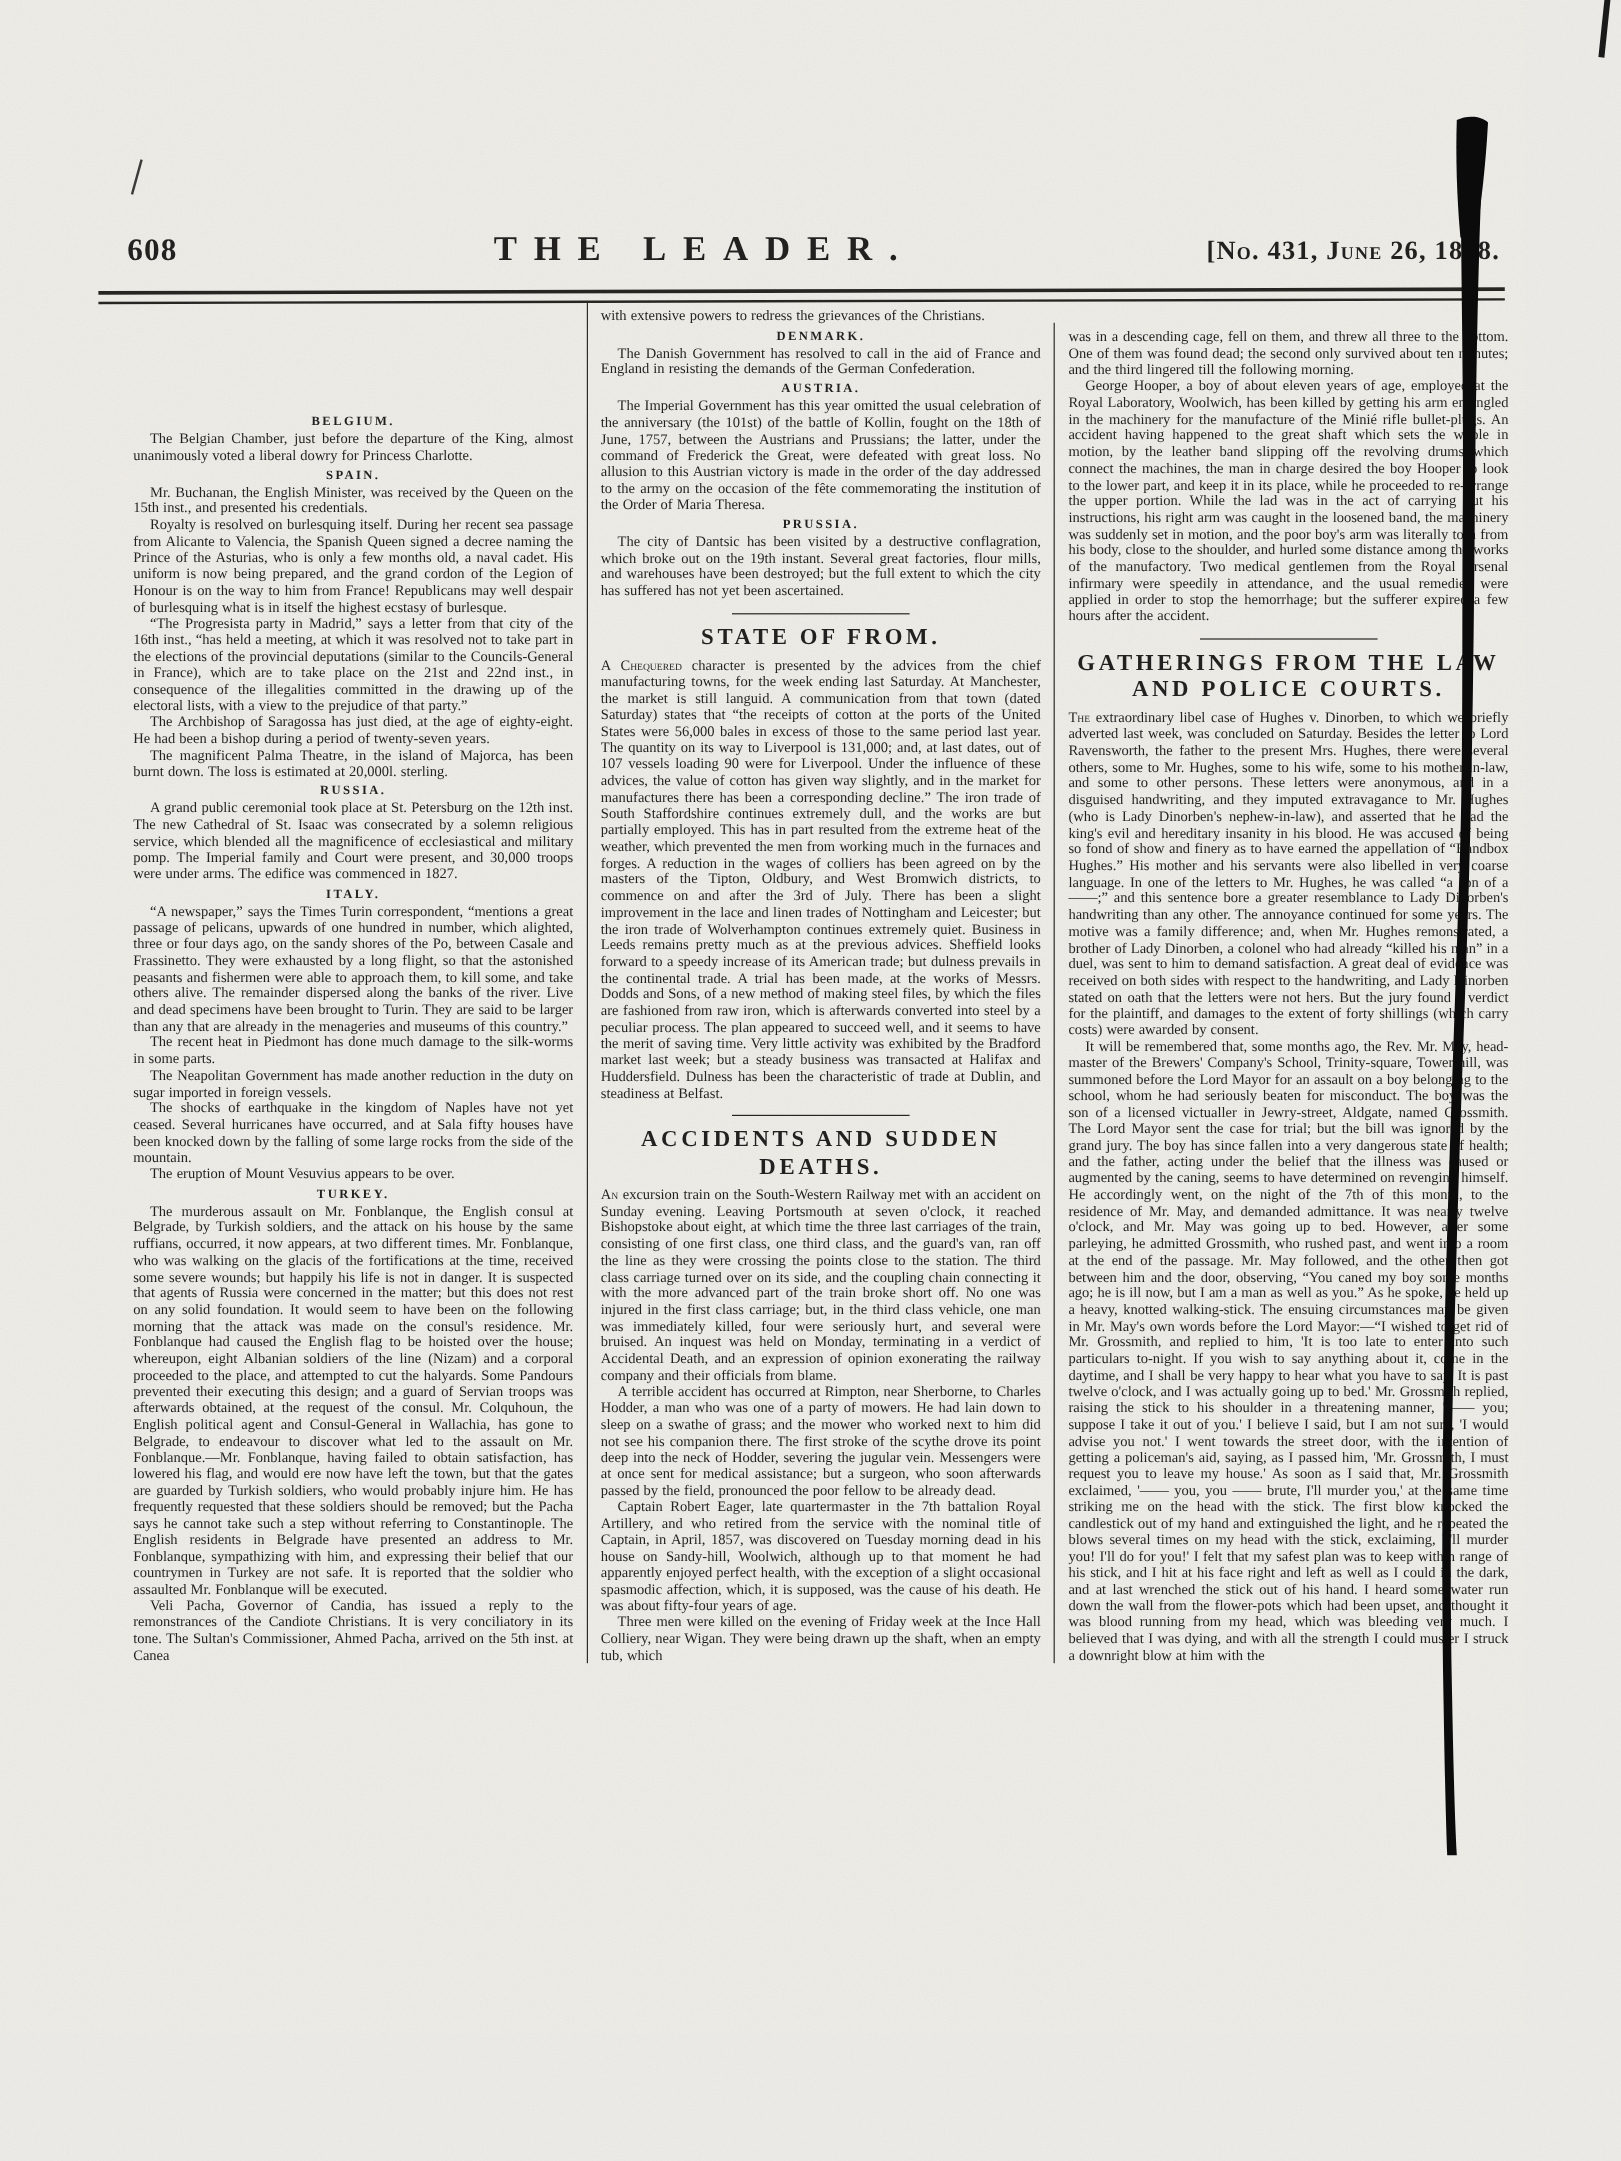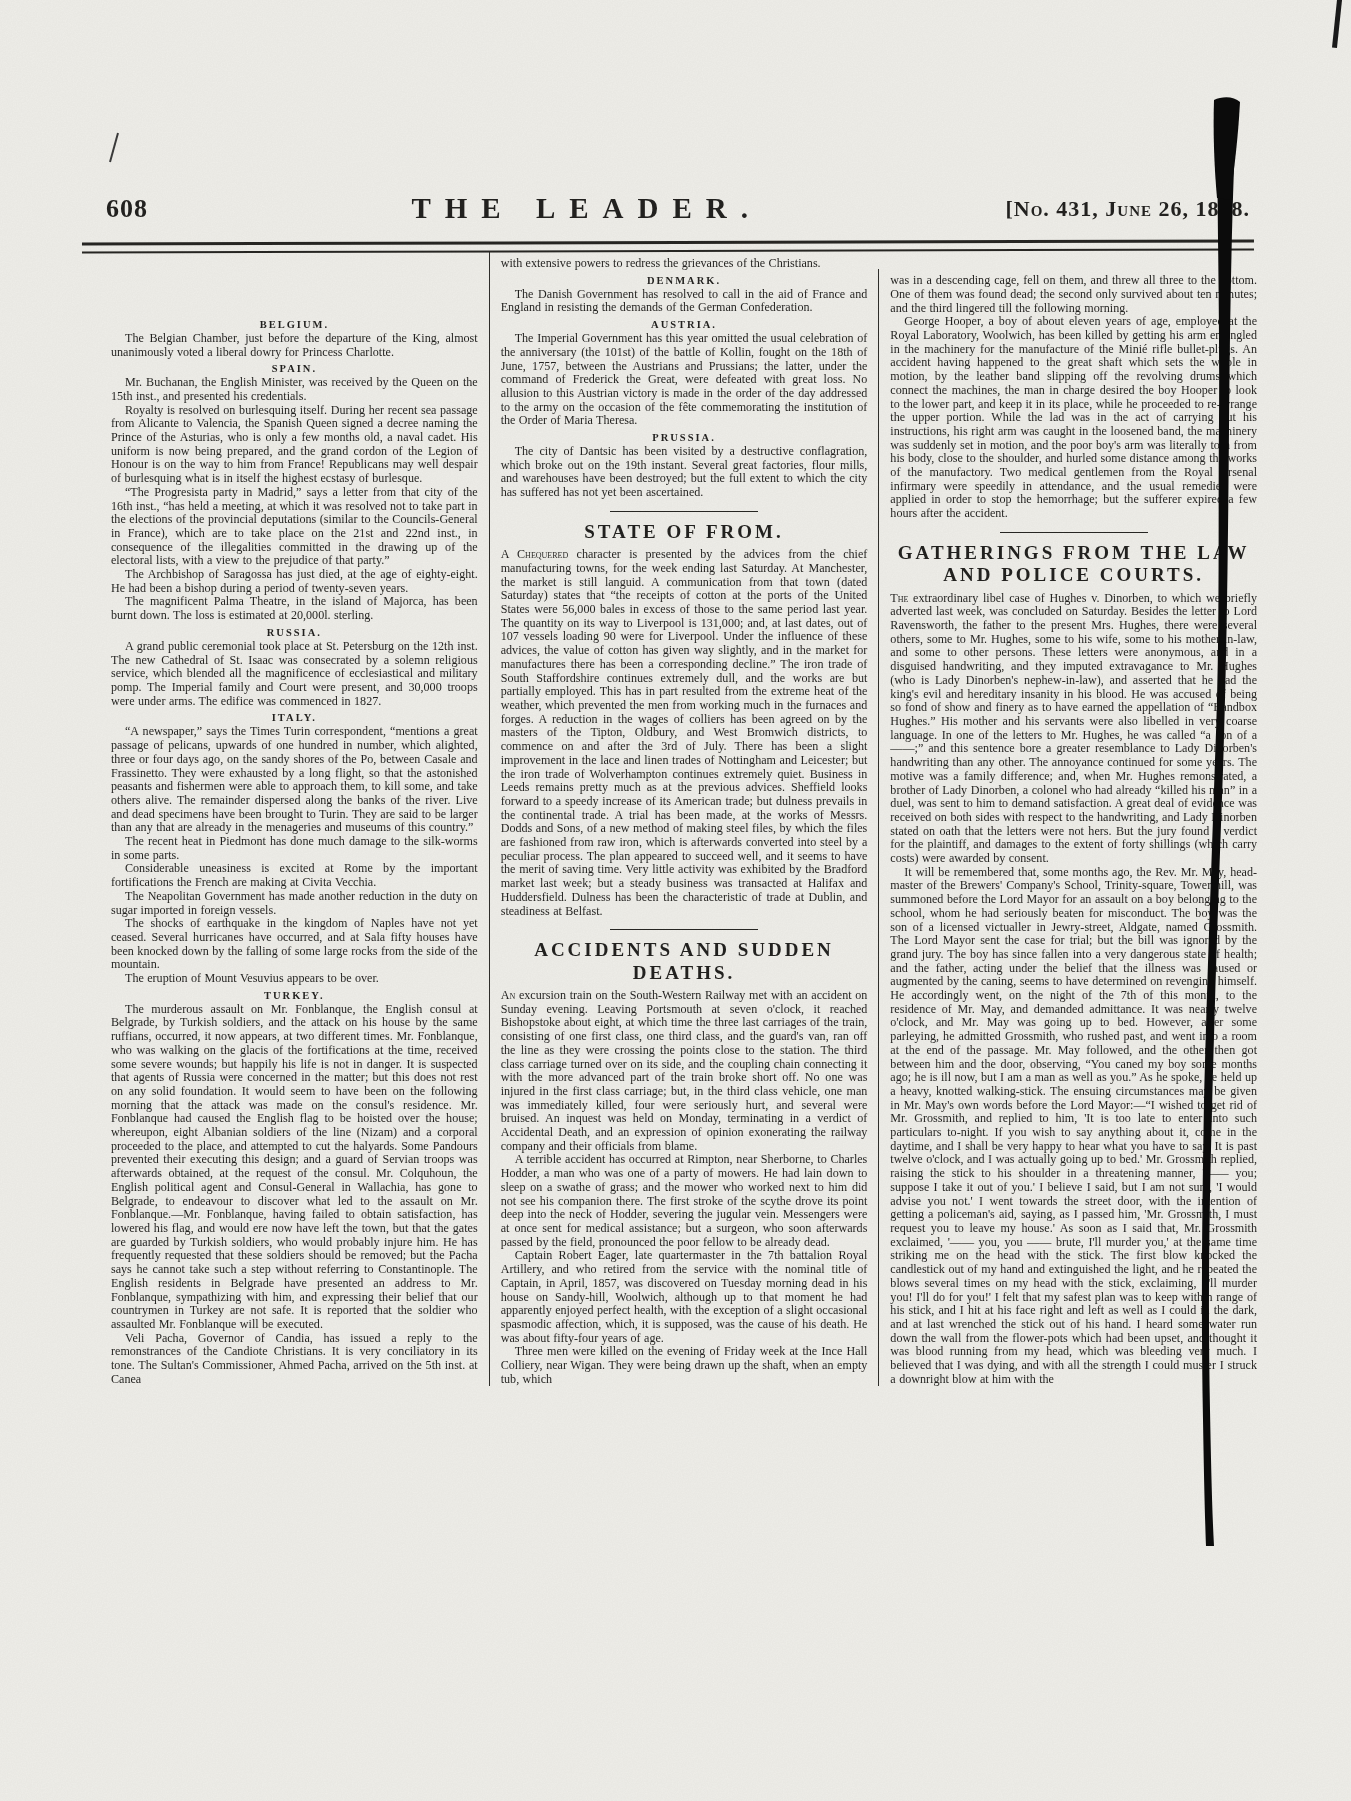--- a/index.html
+++ b/index.html
@@ -74,21 +74,20 @@
         <div class="para">Mr. Buchanan, the English Minister, was received by the Queen on the 15th inst., and presented his credentials.</div>
         <div class="para">Royalty is resolved on burlesquing itself. During her recent sea passage from Alicante to Valencia, the Spanish Queen signed a decree naming the Prince of the Asturias, who is only a few months old, a naval cadet. His uniform is now being prepared, and the grand cordon of the Legion of Honour is on the way to him from France! Republicans may well despair of burlesquing what is in itself the highest ecstasy of burlesque.</div>
         <div class="para">“The Progresista party in Madrid,” says a letter from that city of the 16th inst., “has held a meeting, at which it was resolved not to take part in the elections of the provincial deputations (similar to the Councils-General in France), which are to take place on the 21st and 22nd inst., in consequence of the illegalities committed in the drawing up of the electoral lists, with a view to the prejudice of that party.”</div>
         <div class="para">The Archbishop of Saragossa has just died, at the age of eighty-eight. He had been a bishop during a period of twenty-seven years.</div>
         <div class="para">The magnificent Palma Theatre, in the island of Majorca, has been burnt down. The loss is estimated at 20,000l. sterling.</div>
         <div class="kicker">RUSSIA.</div>
         <div class="para">A grand public ceremonial took place at St. Petersburg on the 12th inst. The new Cathedral of St. Isaac was consecrated by a solemn religious service, which blended all the magnificence of ecclesiastical and military pomp. The Imperial family and Court were present, and 30,000 troops were under arms. The edifice was commenced in 1827.</div>
         <div class="kicker">ITALY.</div>
         <div class="para">“A newspaper,” says the Times Turin correspondent, “mentions a great passage of pelicans, upwards of one hundred in number, which alighted, three or four days ago, on the sandy shores of the Po, between Casale and Frassinetto. They were exhausted by a long flight, so that the astonished peasants and fishermen were able to approach them, to kill some, and take others alive. The remainder dispersed along the banks of the river. Live and dead specimens have been brought to Turin. They are said to be larger than any that are already in the menageries and museums of this country.”</div>
         <div class="para">The recent heat in Piedmont has done much damage to the silk-worms in some parts.</div>
-        <div class="para">Considerable uneasiness is excited at Rome by the important fortifications the French are making at Civita Vecchia.</div>
         <div class="para">The Neapolitan Government has made another reduction in the duty on sugar imported in foreign vessels.</div>
         <div class="para">The shocks of earthquake in the kingdom of Naples have not yet ceased. Several hurricanes have occurred, and at Sala fifty houses have been knocked down by the falling of some large rocks from the side of the mountain.</div>
         <div class="para">The eruption of Mount Vesuvius appears to be over.</div>
         <div class="kicker">TURKEY.</div>
         <div class="para">The murderous assault on Mr. Fonblanque, the English consul at Belgrade, by Turkish soldiers, and the attack on his house by the same ruffians, occurred, it now appears, at two different times. Mr. Fonblanque, who was walking on the glacis of the fortifications at the time, received some severe wounds; but happily his life is not in danger. It is suspected that agents of Russia were concerned in the matter; but this does not rest on any solid foundation. It would seem to have been on the following morning that the attack was made on the consul's residence. Mr. Fonblanque had caused the English flag to be hoisted over the house; whereupon, eight Albanian soldiers of the line (Nizam) and a corporal proceeded to the place, and attempted to cut the halyards. Some Pandours prevented their executing this design; and a guard of Servian troops was afterwards obtained, at the request of the consul. Mr. Colquhoun, the English political agent and Consul-General in Wallachia, has gone to Belgrade, to endeavour to discover what led to the assault on Mr. Fonblanque.—Mr. Fonblanque, having failed to obtain satisfaction, has lowered his flag, and would ere now have left the town, but that the gates are guarded by Turkish soldiers, who would probably injure him. He has frequently requested that these soldiers should be removed; but the Pacha says he cannot take such a step without referring to Constantinople. The English residents in Belgrade have presented an address to Mr. Fonblanque, sympathizing with him, and expressing their belief that our countrymen in Turkey are not safe. It is reported that the soldier who assaulted Mr. Fonblanque will be executed.</div>
         <div class="para">Veli Pacha, Governor of Candia, has issued a reply to the remonstrances of the Candiote Christians. It is very conciliatory in its tone. The Sultan's Commissioner, Ahmed Pacha, arrived on the 5th inst. at Canea</div>
       </div>
     <div class="col">
         <div class="para noindent">with extensive powers to redress the grievances of the Christians.</div>
         <div class="kicker">DENMARK.</div>

